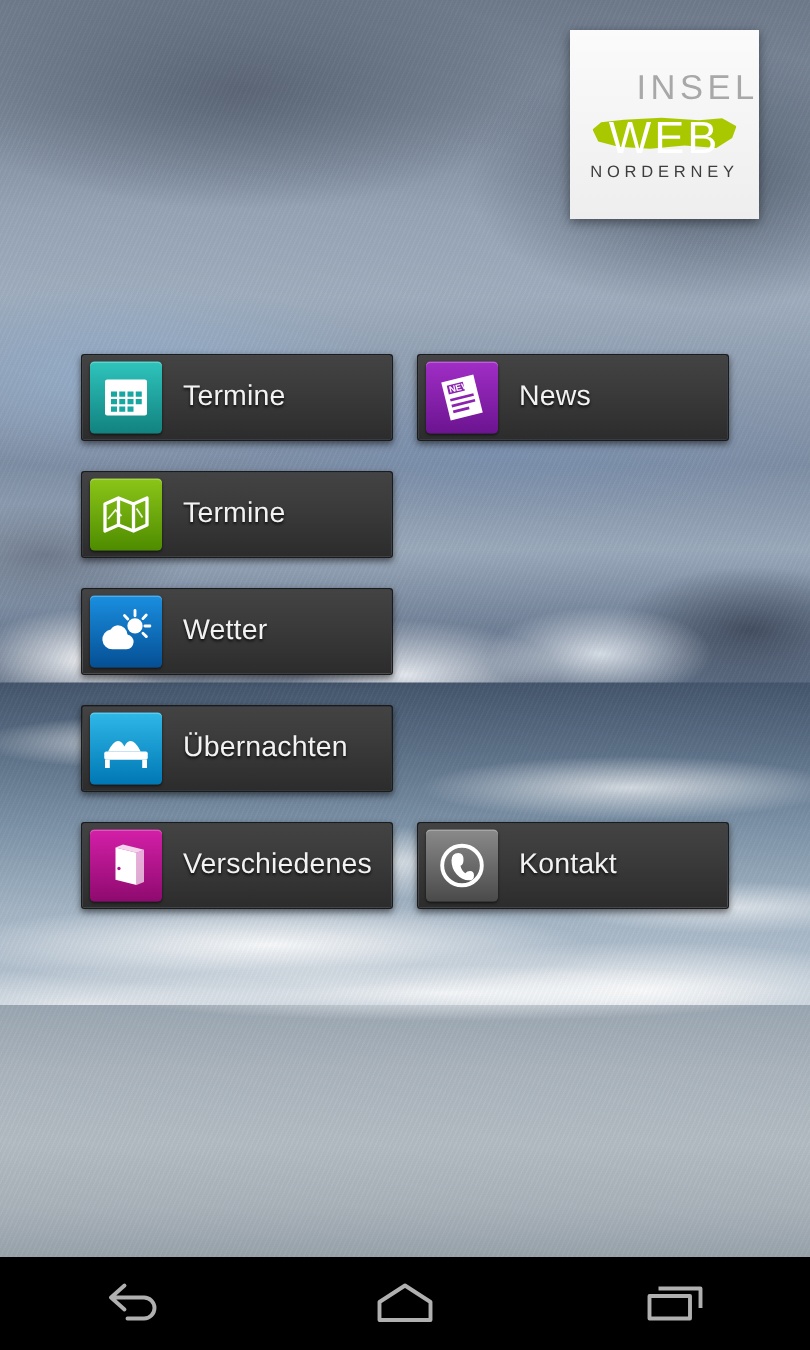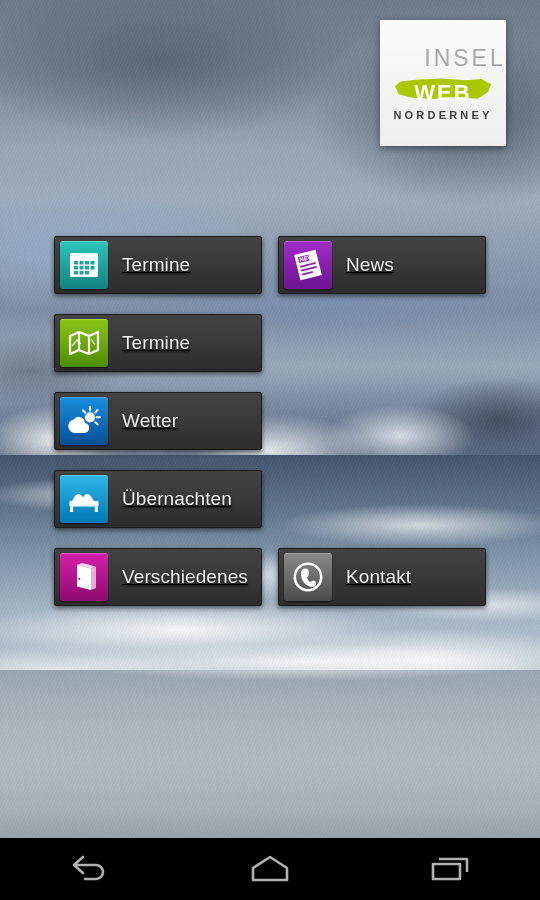--- a/index.html
+++ b/index.html
@@ -79,42 +79,41 @@
   .logo-web-wrap{
     position:relative; width:104px; height:30px; margin:4px 0 6px;
     display:flex; align-items:center; justify-content:center;
   }
   .logo-brush{
     position:absolute; left:4px; top:4px; width:96px; height:22px;
     background:#aac800;
     clip-path:polygon(0% 38%, 6% 16%, 22% 8%, 48% 2%, 74% 10%, 90% 4%, 100% 28%, 97% 64%, 86% 94%, 64% 86%, 40% 96%, 18% 90%, 4% 74%);
   }
   .logo-web{
-    position:relative; font-size:22px; font-weight:bold; letter-spacing:2px;
+    position:relative; font-size:30px; font-weight:normal; letter-spacing:2px;
     color:#ffffff; line-height:1; z-index:2;margin-top:8px;
   }
   .logo-norderney{
-    font-size:11px; letter-spacing:3.2px; color:#3d3d3d; font-weight:bold; line-height:1;
+    font-size:11px; letter-spacing:3.2px; color:#3d3d3d; font-weight:normal; line-height:1;
   }
 
   
   #tile-grid{
     position:absolute; left:54px; top:236px; width:432px;
   }
   .tile-row{ display:flex; gap:16px; margin-bottom:20px; }
   .tile{
     width:208px; height:58px;
     background:linear-gradient(180deg,#434343 0%,#3a3a3a 45%,#2c2c2c 100%);
     border:1px solid #1b1b1b;
     border-radius:2px;
     box-shadow:0 2px 5px rgba(0,0,0,.55);
     display:flex; align-items:center;
     position:relative;
     overflow:hidden;
-    text-decoration:underline;
   }
   .tile-icon{
     width:48px; height:48px; margin-left:5px; flex:0 0 48px;
     border-radius:3px;
     position:relative;
     box-shadow:0 1px 2px rgba(0,0,0,.6), inset 0 1px 0 rgba(255,255,255,.25);
     display:flex; align-items:center; justify-content:center;
   }
   .tile-icon svg{ display:block; }
   .tile-label{

